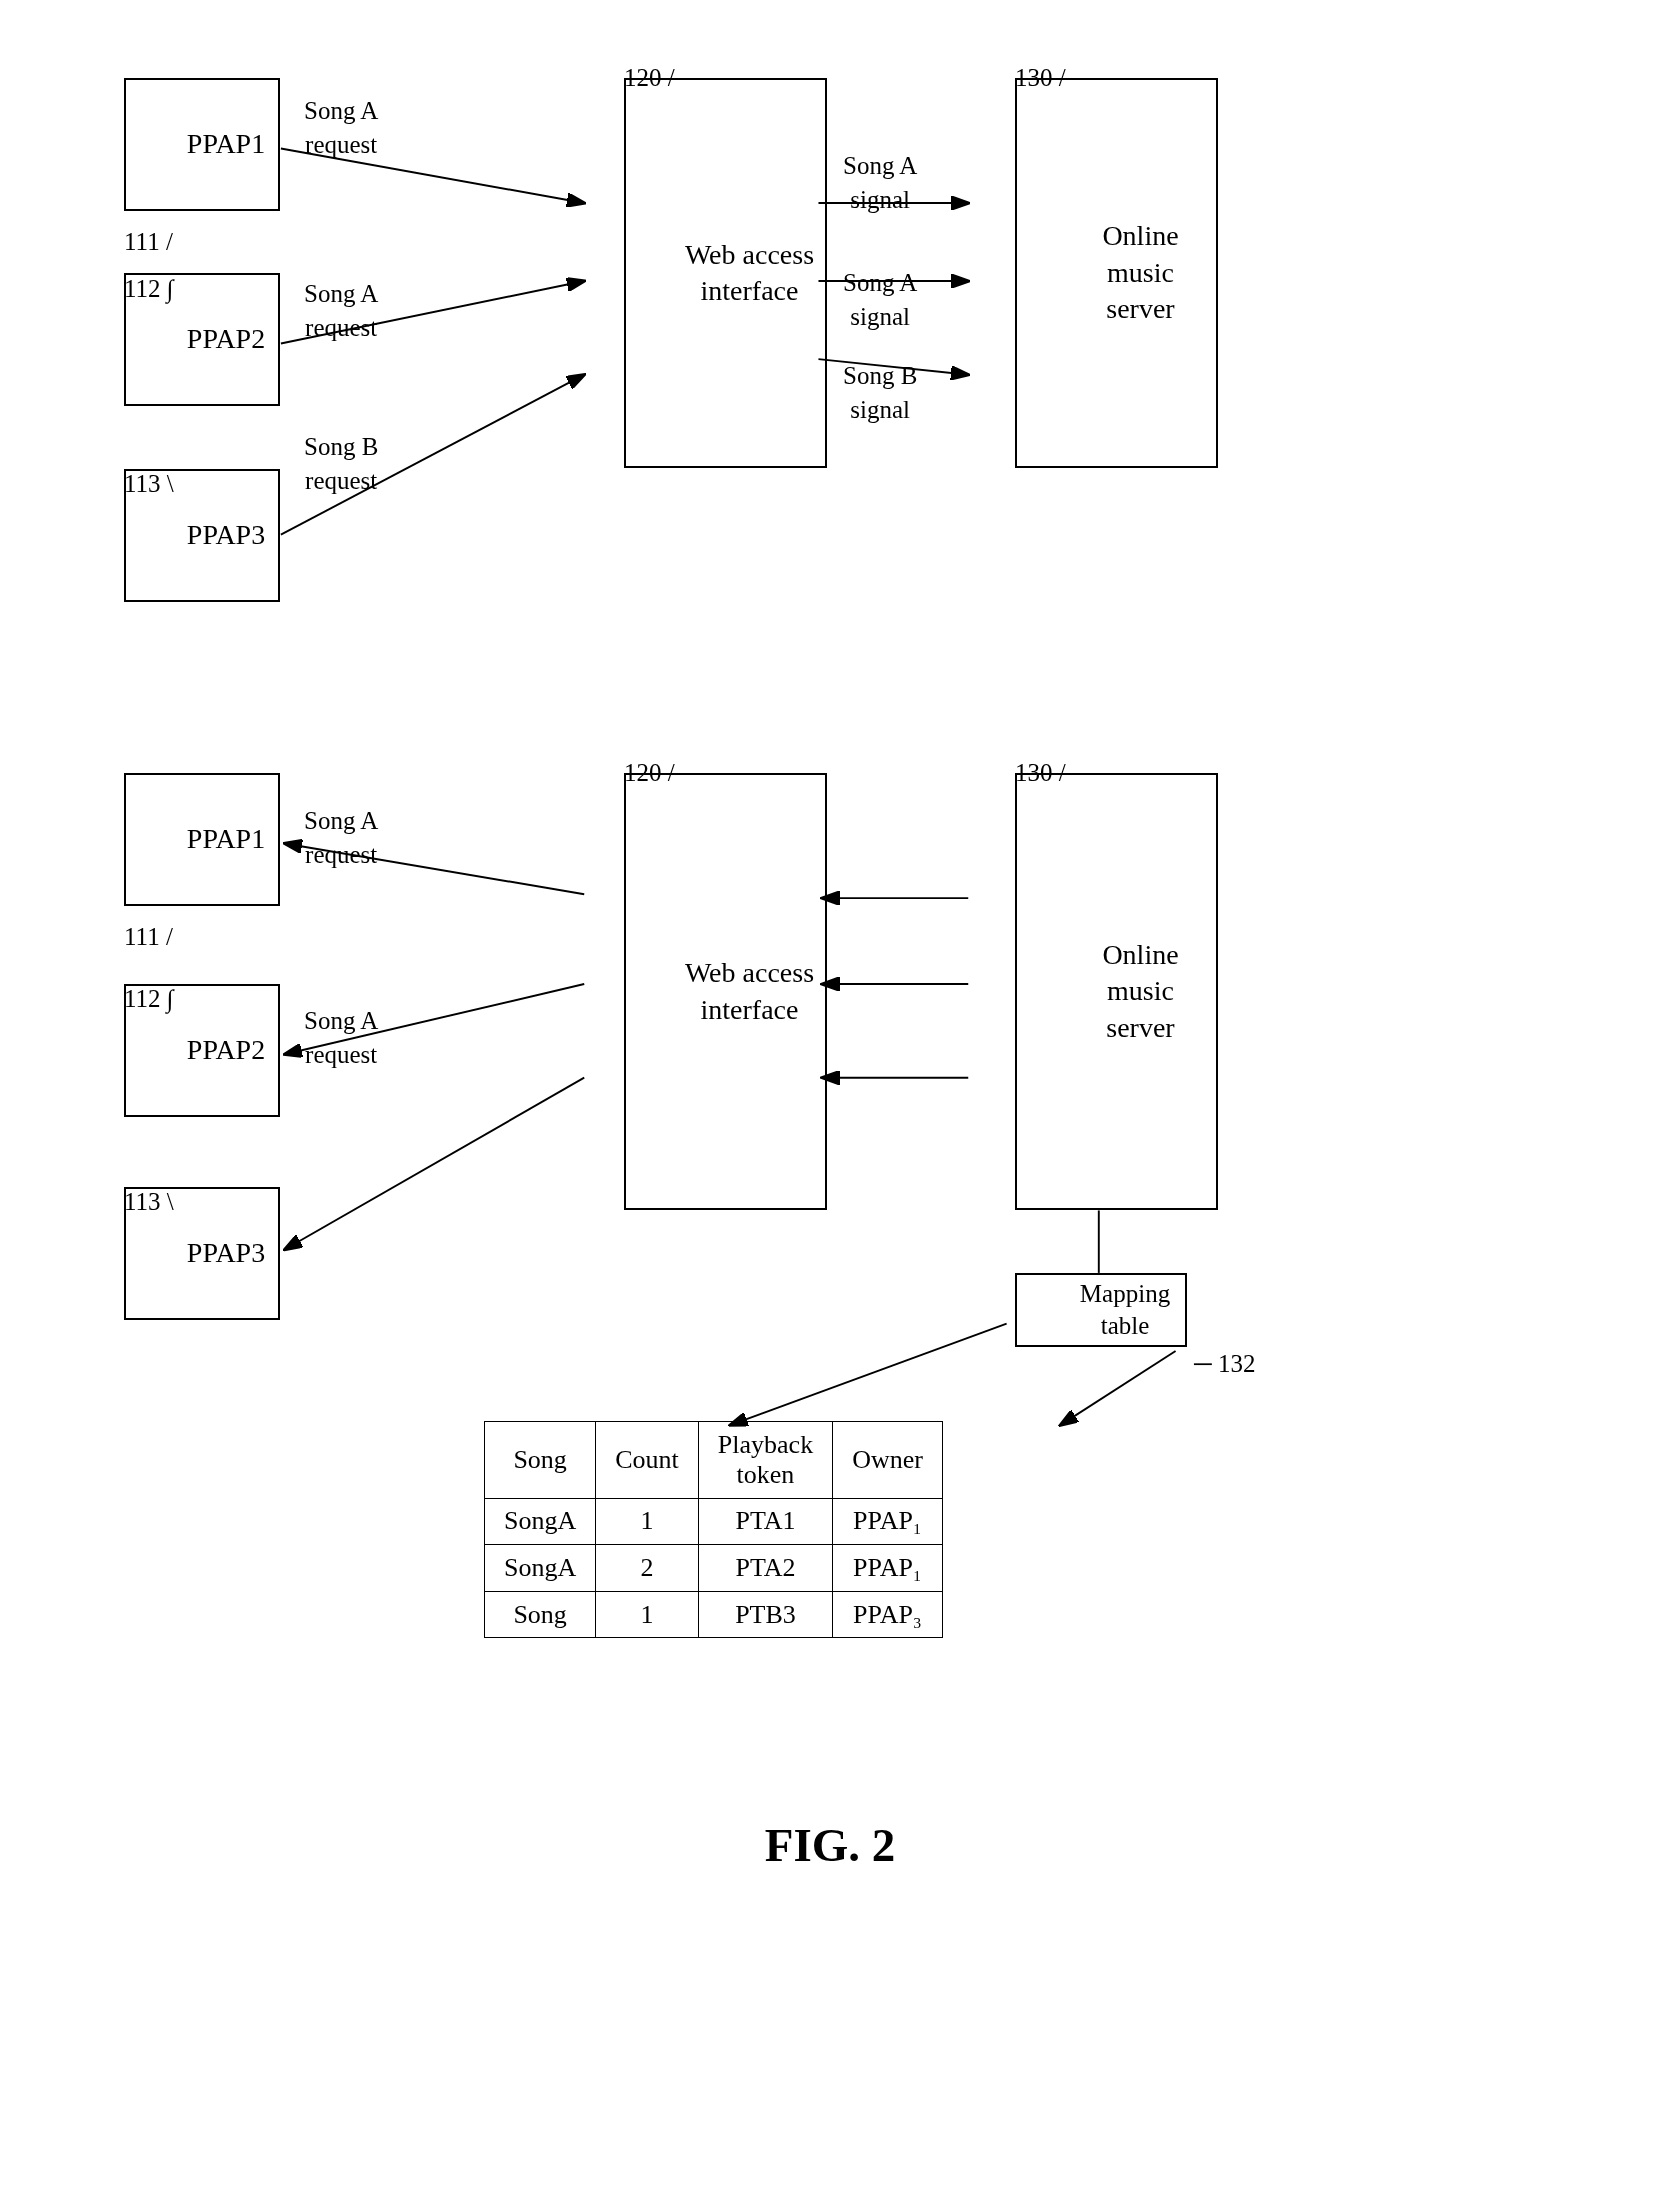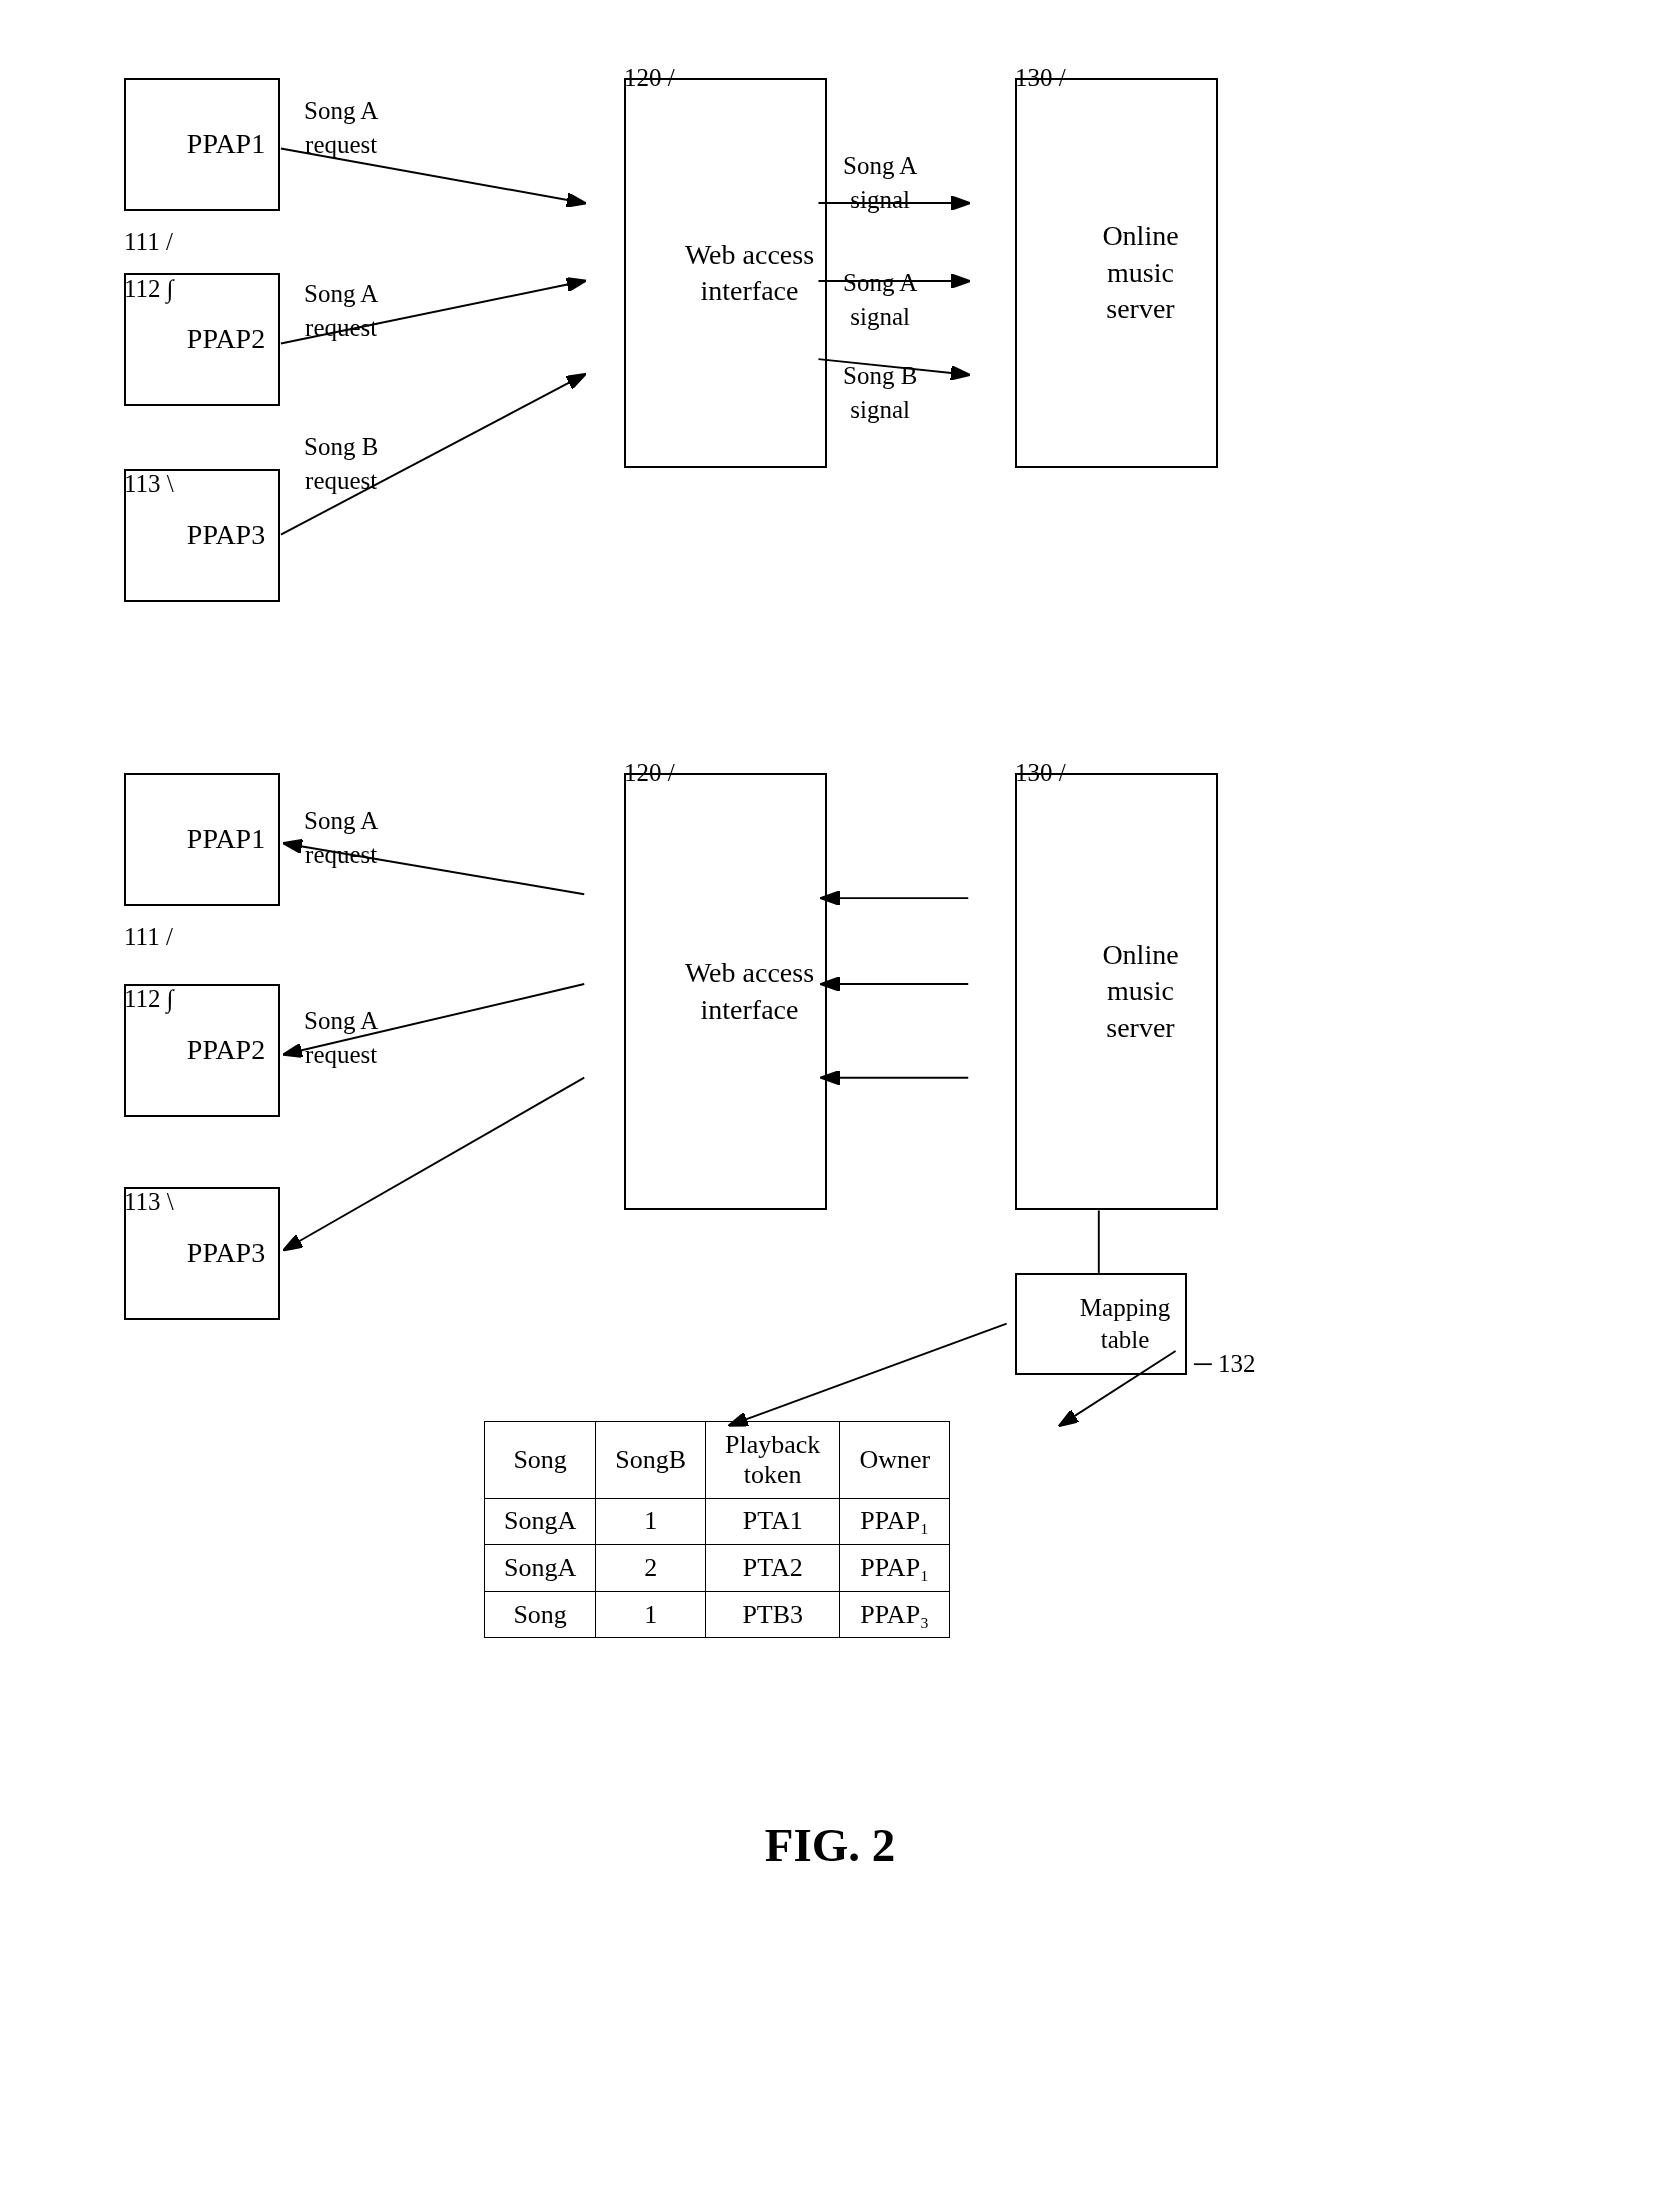--- a/index.html
+++ b/index.html
@@ -211,32 +211,32 @@
       <span style="white-space:pre-line;">Online
 music
 server</span>
     </div>
 
     <div class="ref-label" style="left:953px; top:7.8px;">130 /</div>
 
     <div class="label" style="left:242px; top:62px; font-size:25px;">Song A<br>request</div>
     <div class="label" style="left:242px; top:262px; font-size:25px;">Song A<br>request</div>
 
-    <div class="box" style="left:953px; top:531px; width:172px; height:102px; font-size:25px;">
+    <div class="box" style="left:953px; top:531px; width:172px; height:74px; font-size:25px;">
       <span style="white-space:pre-line;">Mapping
 table</span>
     </div>
 
     <div class="ref-label" style="left:1132px; top:599px; font-size:25px;">─ 132</div>
 
     <table class="mapping-table" style="left:422px; top:679px;">
       <thead>
         <tr>
           <th>Song</th>
-          <th>SongB</th>
+          <th>Count</th>
           <th>Playback<br>token</th>
           <th>Owner</th>
         </tr>
       </thead>
       <tbody>
         <tr>
           <td>SongA</td>
           <td>1</td>
           <td>PTA1</td>
           <td>PPAP₁</td>

